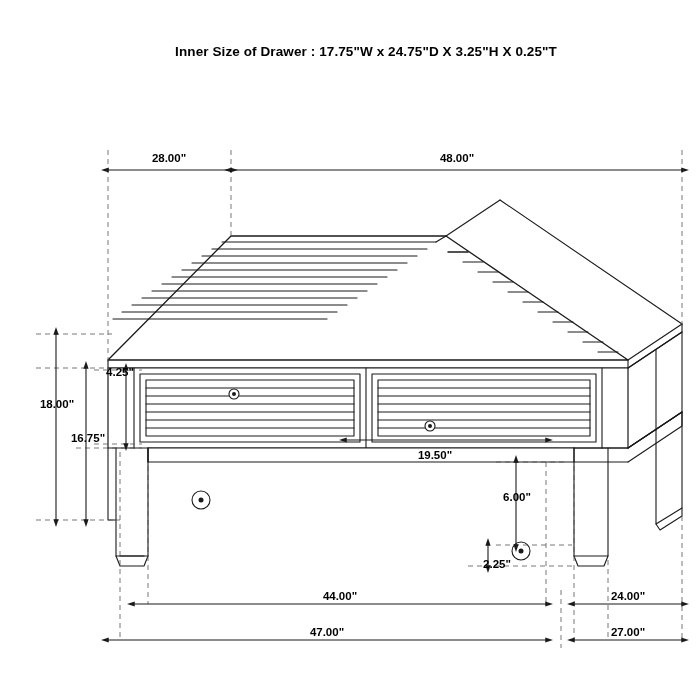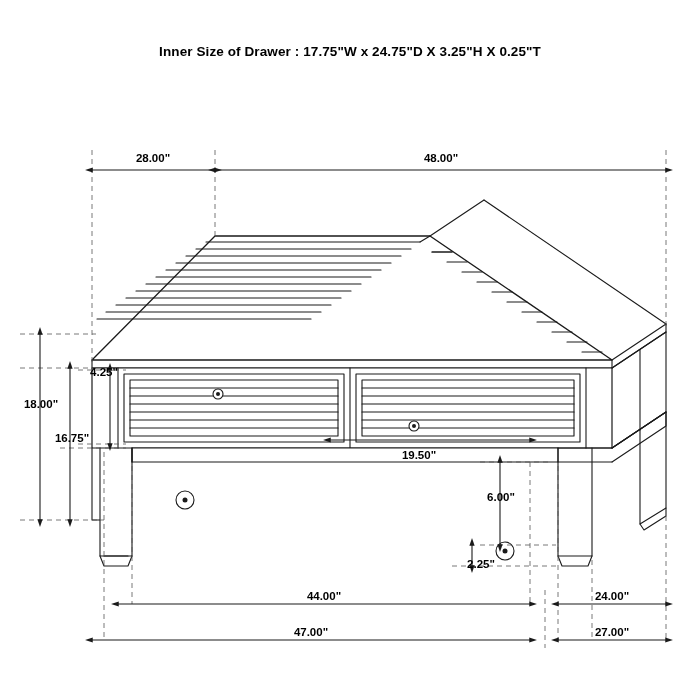--- a/index.html
+++ b/index.html
@@ -12,20 +12,21 @@
     height: 700px;
     font-family: "Liberation Sans", sans-serif;
     color: #000000;
     position: relative;
     overflow: hidden;
   }
   #stage {
     position: relative;
     width: 571px;
     height: 700px;
+    margin-left: 16px;
   }
   .title {
     position: absolute;
     top: 44px;
     left: 0;
     width: 700px;
     text-align: center;
     font-size: 13.5px;
     font-weight: bold;
     letter-spacing: 0.1px;

